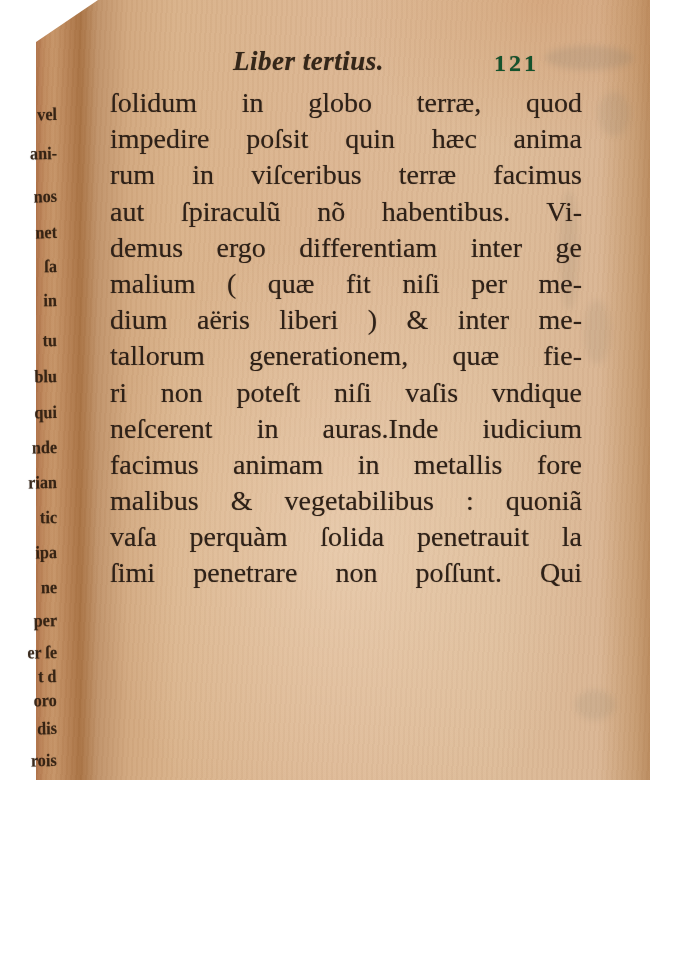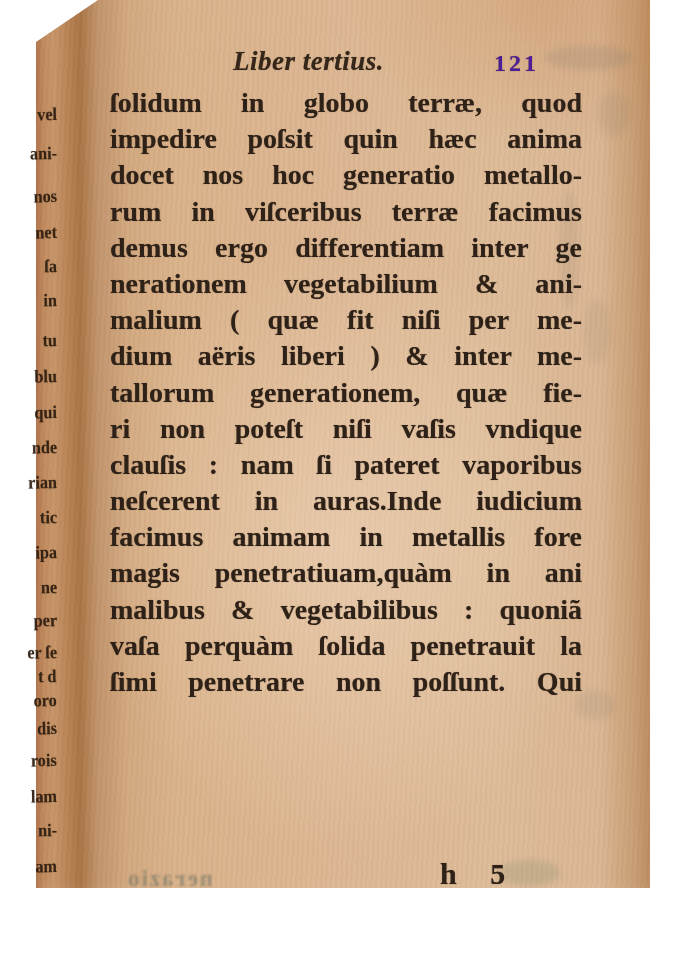--- a/index.html
+++ b/index.html
@@ -1,17 +1,17 @@
 <!DOCTYPE html>
 <html><head>
 <meta charset="utf-8">
 <style>
   html,body{margin:0;padding:0;background:#ffffff;}
   .stage{
-    position:relative;width:690px;height:888px;overflow:hidden;
+    position:relative;width:690px;height:780px;overflow:hidden;
     background:#ffffff;
     font-family:"Liberation Serif","DejaVu Serif",serif;
   }
   
   .page{
     position:absolute;left:36px;top:0;width:614px;height:976px;
     background:
       linear-gradient(90deg,
         #b0734a 0px, #c08a5d 8px, #c69467 18px, #b98457 30px,
         #a97344 44px, #c1946b 62px, #d2a87f 92px, #d9b28a 140px,
@@ -30,25 +30,25 @@
   
   .content{position:absolute;inset:0;z-index:5;color:#2e2118;}
   .running-title{
     position:absolute;left:233px;top:46px;
     font-style:italic;font-weight:700;font-size:27px;letter-spacing:0.5px;
     color:#342619;text-shadow:0 0 1px rgba(52,38,25,0.55);
   }
   .page-number{
     position:absolute;left:494px;top:50px;
     font-weight:700;font-size:24px;letter-spacing:3px;
-    color:#4c1d95;text-shadow:0 0 1px rgba(52,38,25,0.55);
+    color:#14532d;text-shadow:0 0 1px rgba(52,38,25,0.55);
   }
   .text-block{
     position:absolute;left:110px;top:85px;width:472px;
-    font-size:28px;line-height:36.2px;font-weight:700;
+    font-size:28px;line-height:36.2px;font-weight:400;
   }
   .line{
     height:36.2px;
     text-align:justify;text-align-last:justify;
     white-space:nowrap;
     text-shadow:0 0 1px rgba(62,44,28,0.55);
   }
   .signature{
     position:absolute;left:400px;top:857px;
     font-size:30px;font-weight:600;word-spacing:26px;
@@ -93,32 +93,29 @@
   <div class="smudge s5"></div>
   <div class="smudge s6"></div>
 
   <div class="content">
     <span class="running-title">Liber tertius.</span>
     <span class="page-number">121</span>
 
     <div class="text-block">
         <div class="line">ſolidum in globo terræ, quod</div>
         <div class="line">impedire poſsit quin hæc anima</div>
-        <div class="line">docet nos hoc generatio metallo-</div>
         <div class="line">rum in viſceribus terræ facimus</div>
+        <div class="line">aut ſpiraculũ nõ habentibus. Vi-</div>
         <div class="line">demus ergo differentiam inter ge</div>
-        <div class="line">nerationem vegetabilium &amp; ani-</div>
         <div class="line">malium ( quæ fit niſi per me-</div>
         <div class="line">dium aëris liberi ) &amp; inter me-</div>
         <div class="line">tallorum generationem, quæ fie-</div>
         <div class="line">ri non poteſt niſi vaſis vndique</div>
-        <div class="line">clauſis : nam ſi pateret vaporibus</div>
         <div class="line">neſcerent in auras.Inde iudicium</div>
         <div class="line">facimus animam in metallis fore</div>
-        <div class="line">magis penetratiuam,quàm in ani</div>
         <div class="line">malibus &amp; vegetabilibus : quoniã</div>
         <div class="line">vaſa perquàm ſolida penetrauit la</div>
         <div class="line">ſimi penetrare non poſſunt. Qui</div>
       </div>
 
     <div class="signature">h 5</div>
 
     <div class="ghost">nerazio</div>
   </div>
 

